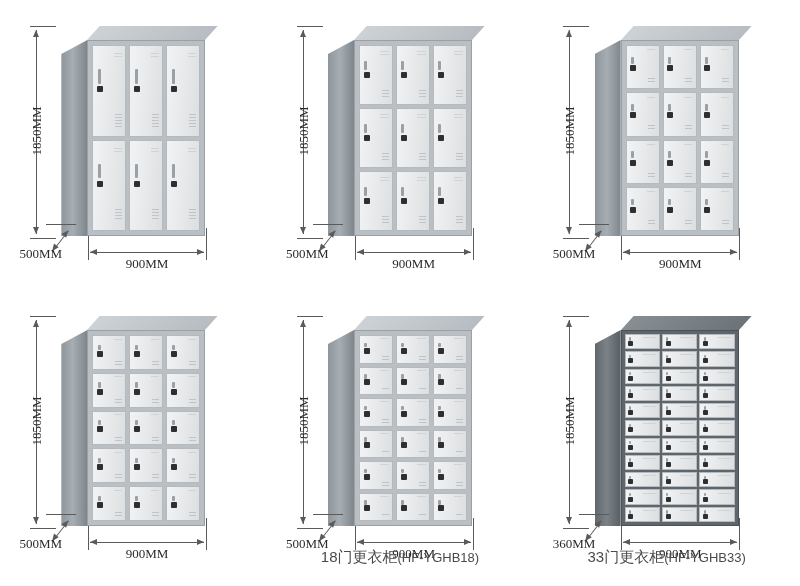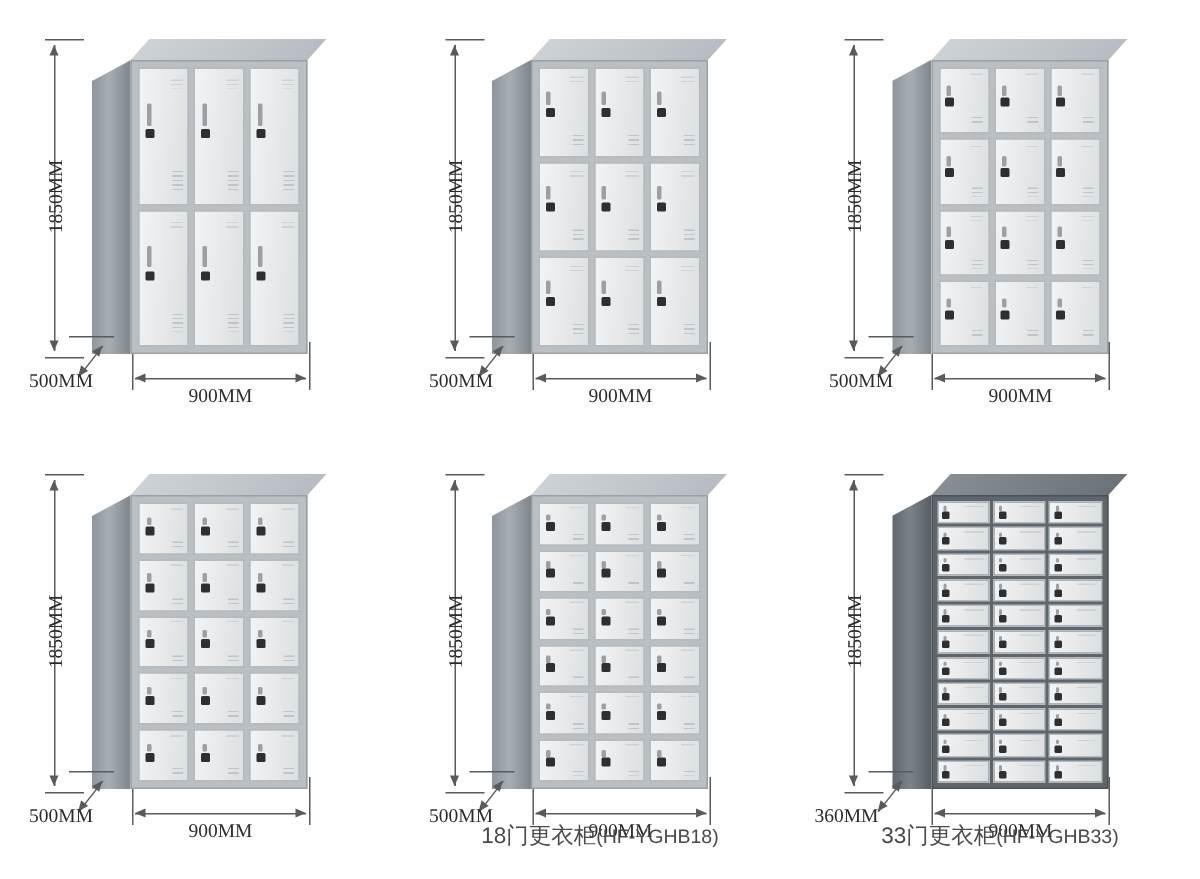--- a/index.html
+++ b/index.html
@@ -880,20 +880,20 @@
             </div>
           </div>
         </div>
         <div class="dim-v" style="left: 36px; top: 26px; height: 204px;"></div>
         <div class="ext-line" style="left: 30px; top: 22px; width: 26px; height: 1px;"></div>
         <div class="ext-line" style="left: 30px; top: 234px; width: 26px; height: 1px;"></div>
         <div class="label-v" style="left: -8px; top: 119px; width: 90px; text-align: center;">1850MM</div>
         <div class="dim-h" style="left: 90px; top: 248px; width: 114px;"></div>
         <div class="label-h" style="left: 90px; top: 252px; width: 114px; text-align: center;">900MM</div>
         <div class="depth-arrow" style="left: 60px; top: 224px; height: 26px; transform: rotate(38deg);"></div>
-        <div class="label-h" style="left: 0px; top: 242px; width: 62px; text-align: center;">360MM</div>
+        <div class="label-h" style="left: 0px; top: 242px; width: 62px; text-align: right;">360MM</div>
         <div class="ext-line" style="left: 46px; top: 220px; width: 30px; height: 1px;"></div>
         <div class="ext-line" style="left: 88px; top: 232px; width: 1px; height: 24px;"></div>
         <div class="ext-line" style="left: 206px; top: 224px; width: 1px; height: 32px;"></div>
       </div>
       <div class="caption"><span>33门更衣柜</span><span class="code">(HF-YGHB33)</span></div>
     </div>
   </div>
 
 </body></html>

